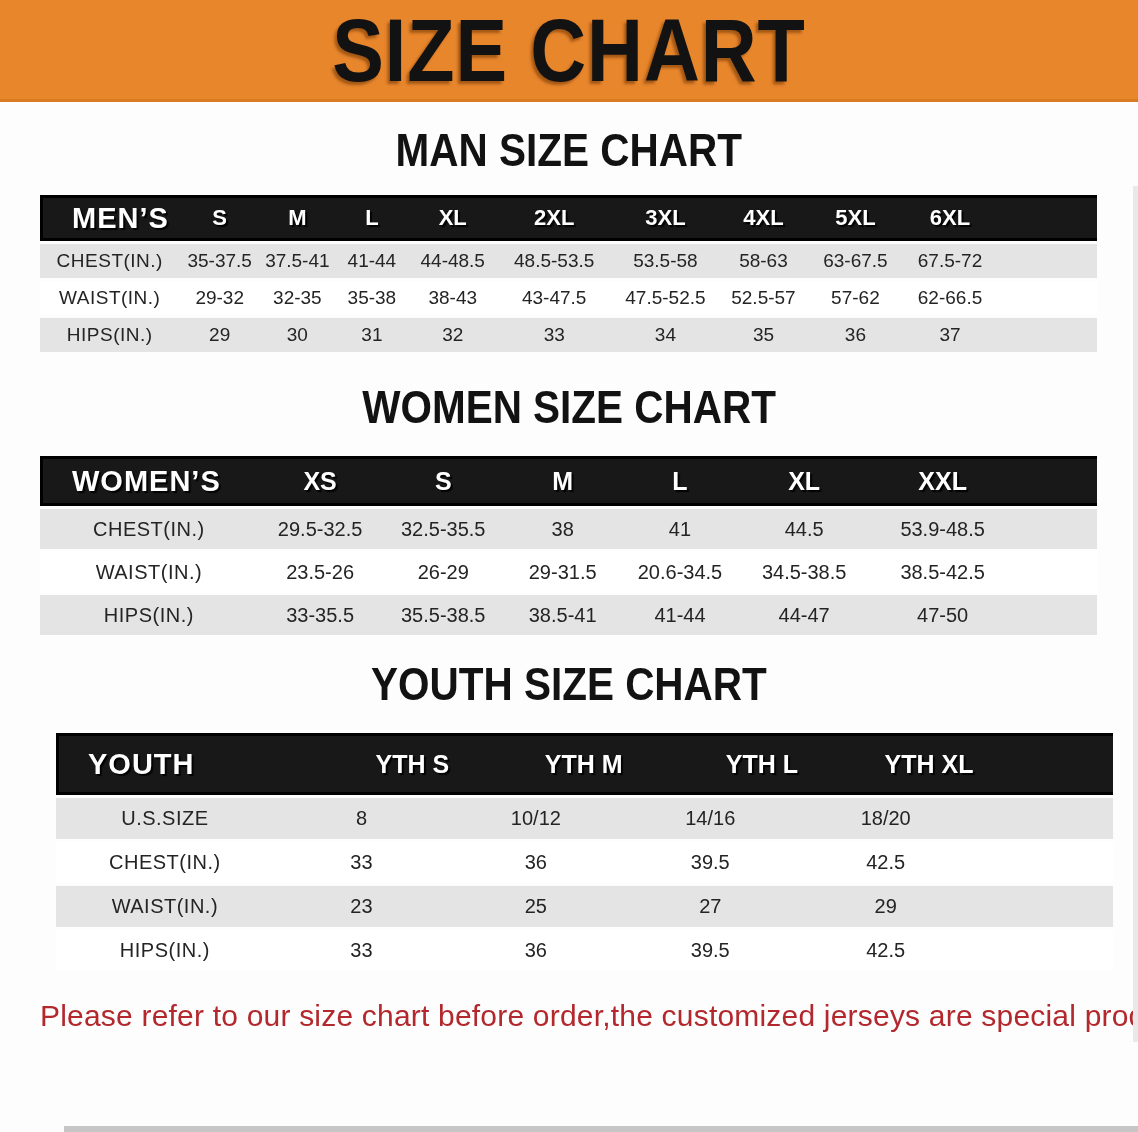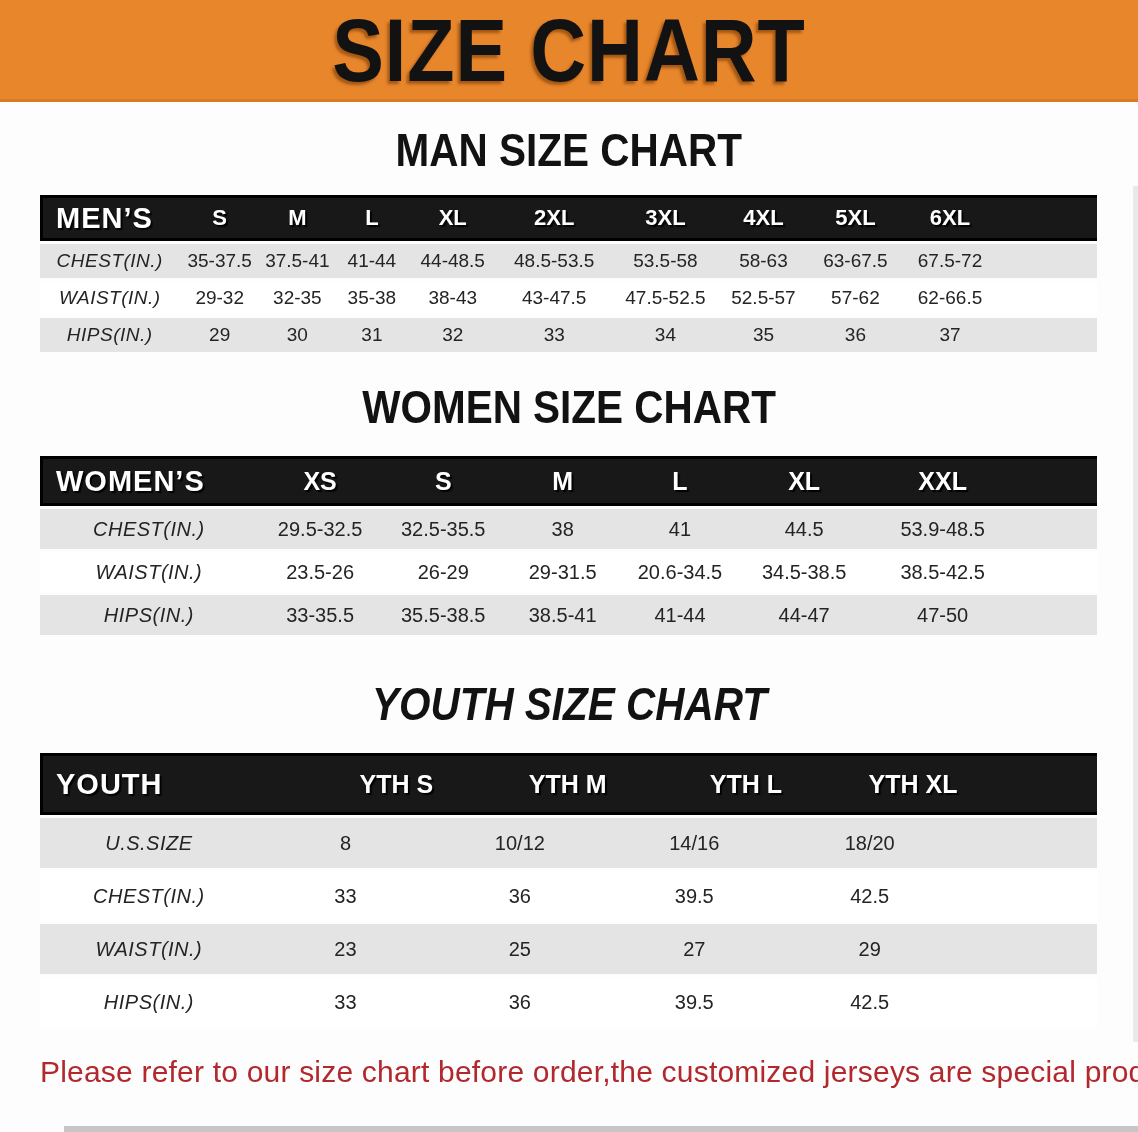--- a/index.html
+++ b/index.html
@@ -55,67 +55,67 @@
     line-height: 52px;
     font-weight: bold;
     color: var(--heading-ink);
     letter-spacing: 0px;
     transform: scaleX(0.88);
     transform-origin: center;
     white-space: nowrap;
   }
   .heading-men   { margin-top: 22px; }
   .heading-women { margin-top: 26px; }
-  .heading-youth { margin-top: 40px; font-style: italic; }
+  .heading-youth { margin-top: 20px; }
 
   
   .size-table {
     width: 1057px;
     margin-left: 40px;
     border-collapse: separate;
     border-spacing: 0 3px;
     table-layout: fixed;
   }
   .tbl-wrap-men   { margin-top: 16px; }
   .tbl-wrap-women { margin-top: 20px; }
-  .tbl-wrap-youth { margin-top: 20px; }
+  .tbl-wrap-youth { margin-top: 20px; margin-left: 16px; }
 
   .size-table thead th {
     background: var(--header-bar);
     color: #ffffff;
     font-weight: bold;
     text-align: center;
     padding: 0;
     box-shadow: inset 0 3px 0 var(--header-rim), inset 0 -3px 0 var(--header-rim);
     text-shadow: 2px 2px 1px rgba(0,0,0,0.9);
   }
   .size-table thead th.lab {
     text-align: left;
-    padding-left: 16px;
+    padding-left: 32px;
     box-shadow: inset 3px 3px 0 var(--header-rim), inset 0 -3px 0 var(--header-rim);
     letter-spacing: 1px;
   }
   .men-table   thead th { height: 46px; font-size: 22px; }
   .women-table thead th { height: 50px; font-size: 25px; }
   .youth-table thead th { height: 62px; font-size: 25px; text-align: right; }
   .men-table   thead th.lab { font-size: 29px; }
   .women-table thead th.lab { font-size: 29px; }
   .youth-table thead th.lab { font-size: 29px; }
 
   .size-table tbody td {
     text-align: center;
     color: var(--value-ink);
     padding: 0;
     background: #ffffff;
   }
   .size-table tbody tr:nth-child(odd) td { background: var(--row-stripe); }
   .men-table   tbody td { height: 34px; font-size: 19px; }
   .women-table tbody td { height: 40px; font-size: 20px; }
-  .youth-table tbody td { height: 50px; font-size: 20px; }
-  .size-table tbody td.lab { letter-spacing: 0.5px; font-style: italic; }
+  .youth-table tbody td { height: 41px; font-size: 20px; }
+  .size-table tbody td.lab { letter-spacing: 0.5px; }
 
   
   .disclaimer {
     margin: 18px 0 0 40px;
     color: var(--disclaimer-ink);
   }
   .disclaimer p {
     margin: 0;
     font-size: 30px;
     line-height: 47px;

